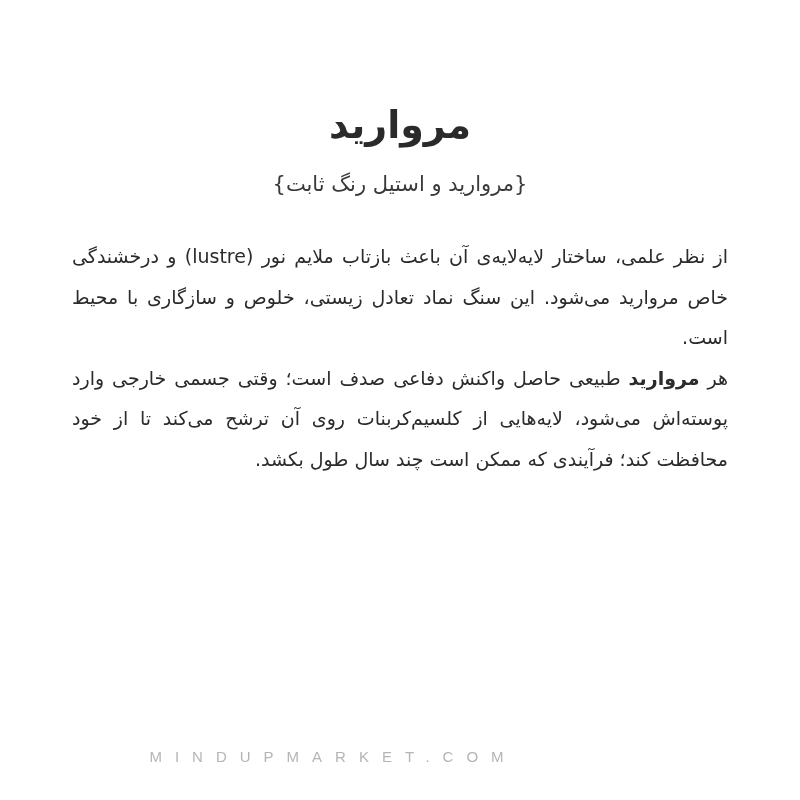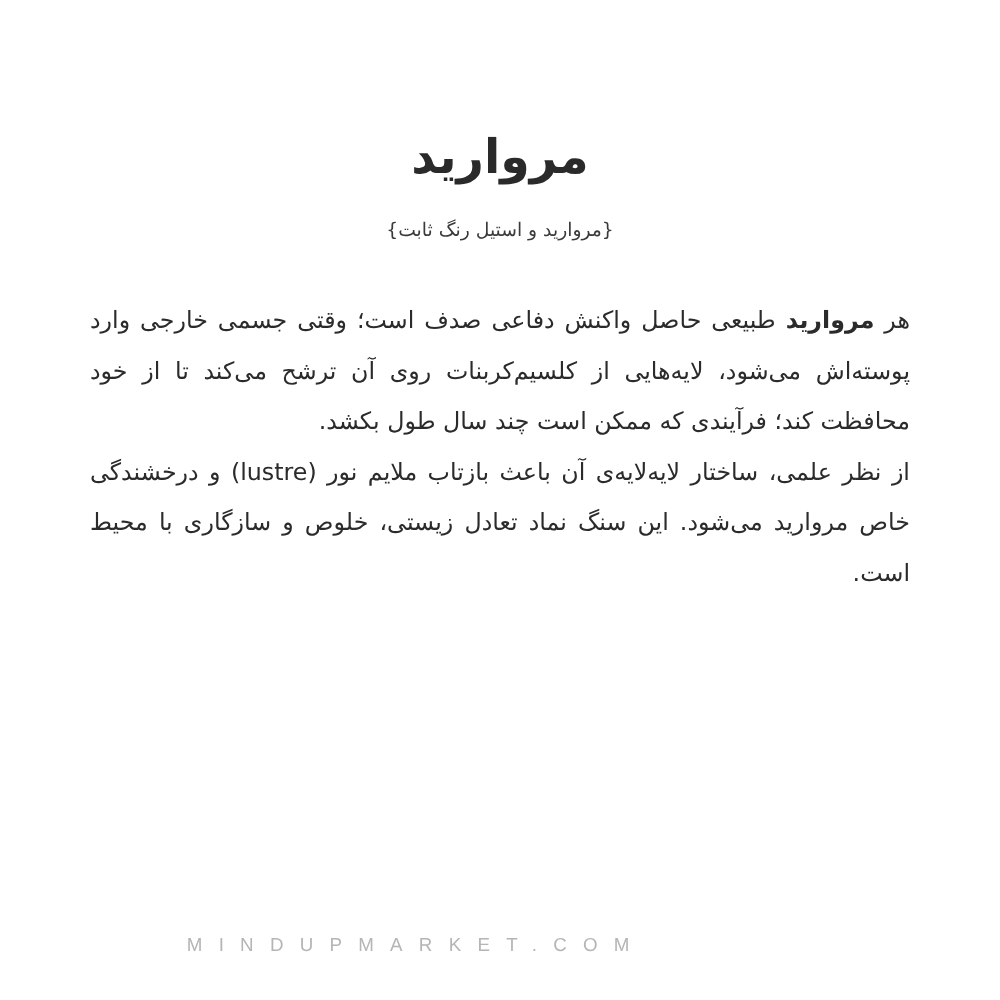--- a/index.html
+++ b/index.html
@@ -26,21 +26,21 @@
       direction: rtl;
       color: #2a2a2a;
       line-height: 50px;
     }
     .subtitle {
       position: absolute;
       top: 172px;
       left: 0;
       width: 800px;
       text-align: center;
-      font-size: 15px;
+      font-size: 21px;
       direction: rtl;
       color: #3a3a3a;
       line-height: 24px;
     }
     .body-text {
       position: absolute;
       top: 236px;
       left: 72px;
       width: 656px;
       direction: rtl;
@@ -67,17 +67,17 @@
       box-sizing: border-box;
     }
   </style>
 </head>
 <body>
 
 <div class="title">مروارید</div>
 <div class="subtitle">{مروارید و استیل رنگ ثابت}</div>
 
 <div class="body-text">
+  <p class="para"><span>از نظر علمی، ساختار لایه‌لایه‌ی آن باعث بازتاب ملایم نور </span><span class="latin">(lustre)</span><span> و درخشندگی خاص مروارید می‌شود. این سنگ نماد تعادل زیستی، خلوص و سازگاری با محیط است.</span></p>
   <p class="para"><span>هر </span><span class="bold">مروارید</span><span> طبیعی حاصل واکنش دفاعی صدف است؛ وقتی جسمی خارجی وارد پوسته‌اش می‌شود، لایه‌هایی از کلسیم‌کربنات روی آن ترشح می‌کند تا از خود محافظت کند؛ فرآیندی که ممکن است چند سال طول بکشد.</span></p>
-  <p class="para"><span>از نظر علمی، ساختار لایه‌لایه‌ی آن باعث بازتاب ملایم نور </span><span class="latin">(lustre)</span><span> و درخشندگی خاص مروارید می‌شود. این سنگ نماد تعادل زیستی، خلوص و سازگاری با محیط است.</span></p>
 </div>
 
 <div class="footer">MINDUPMARKET.COM</div>
 
 </body></html>

